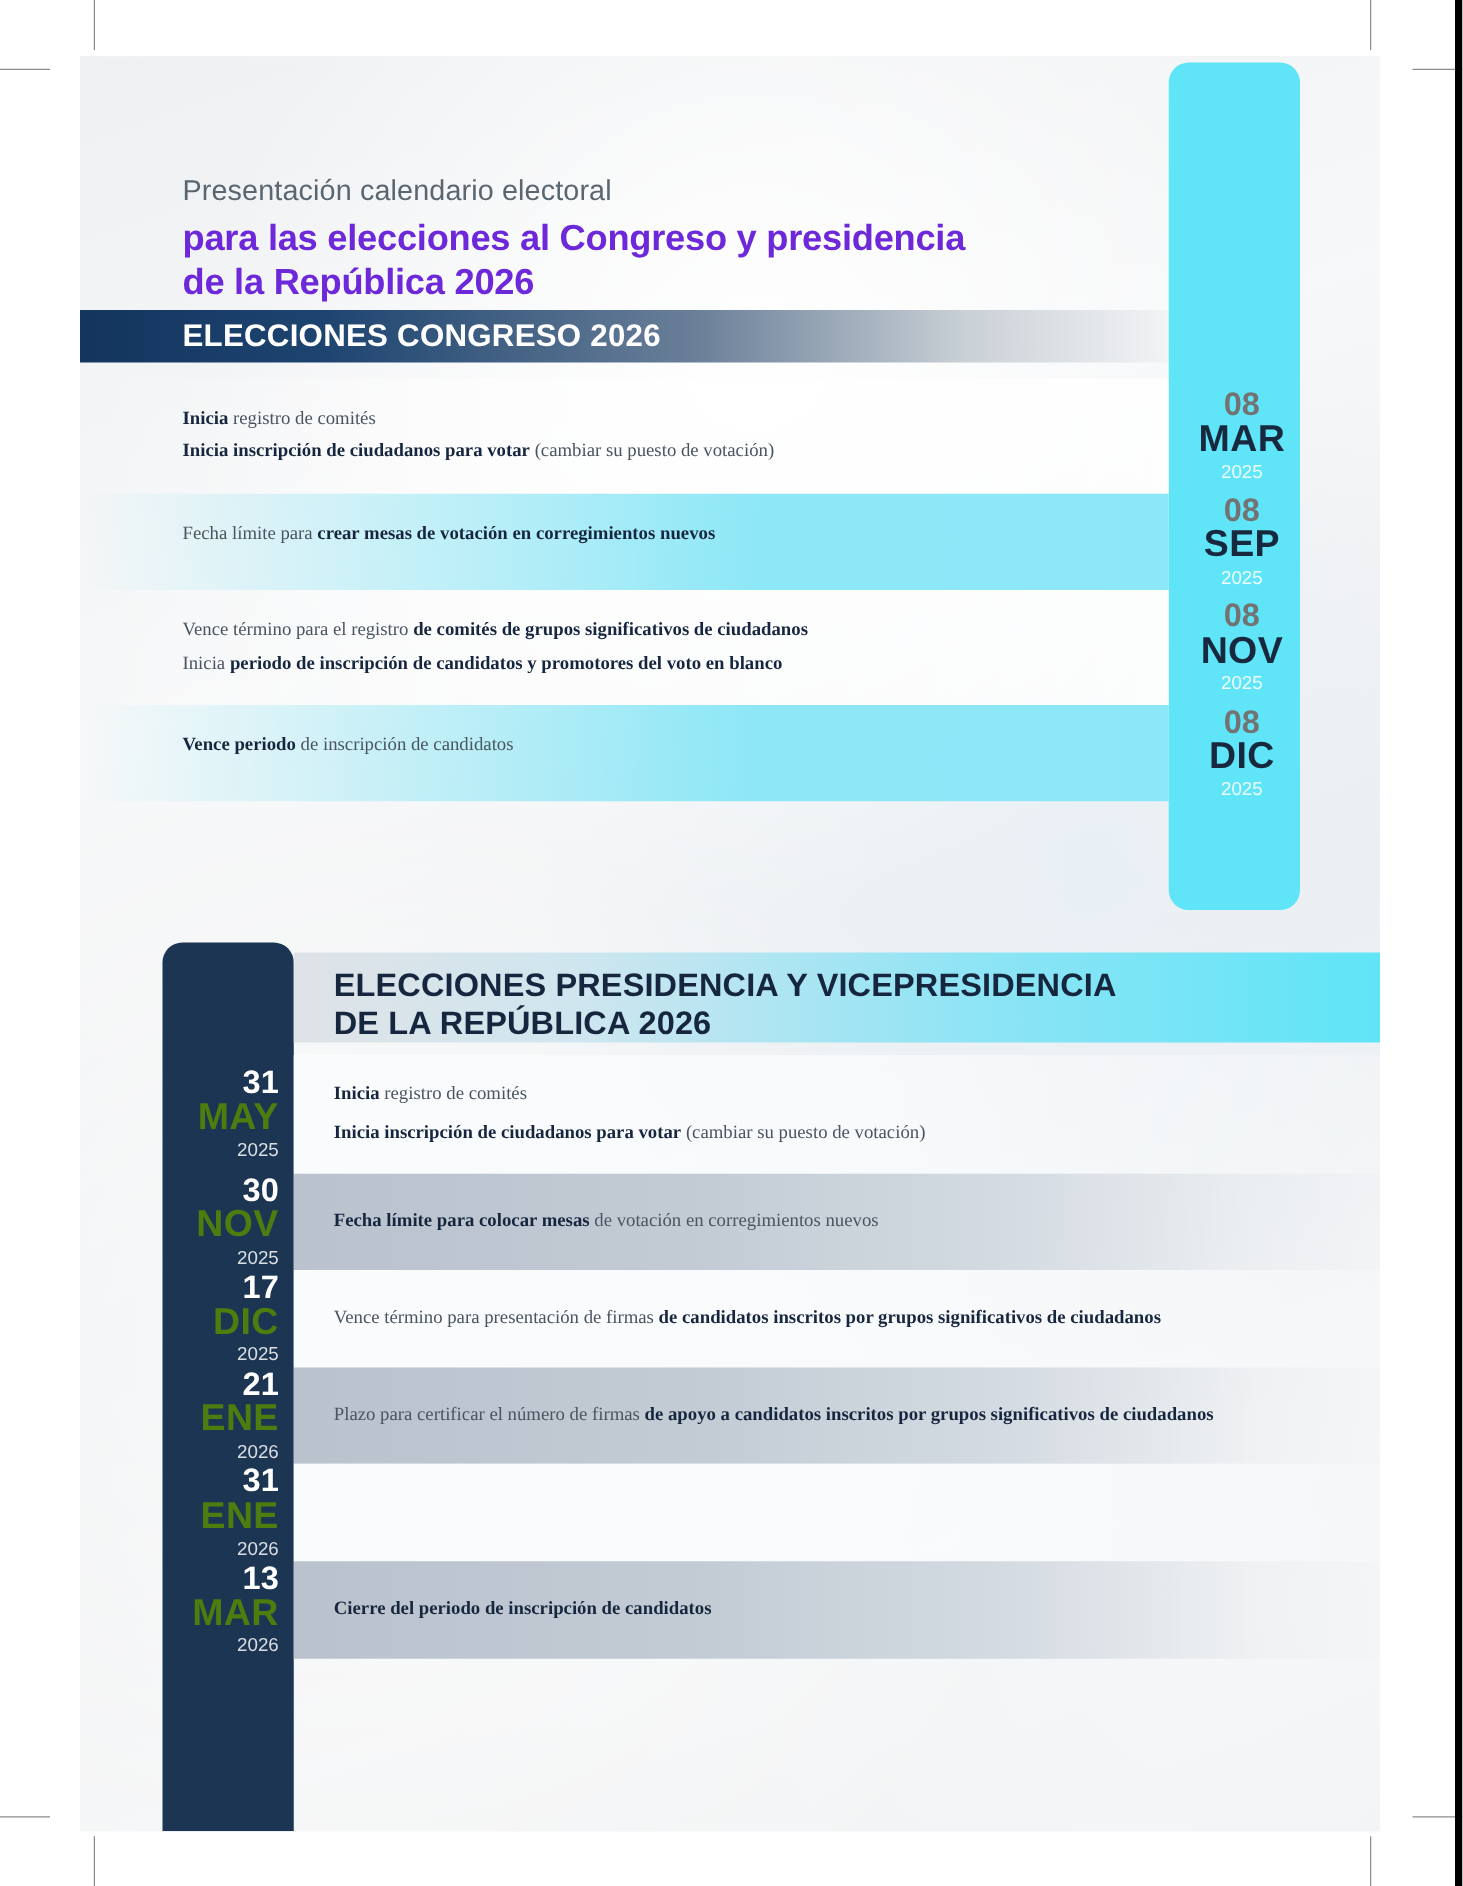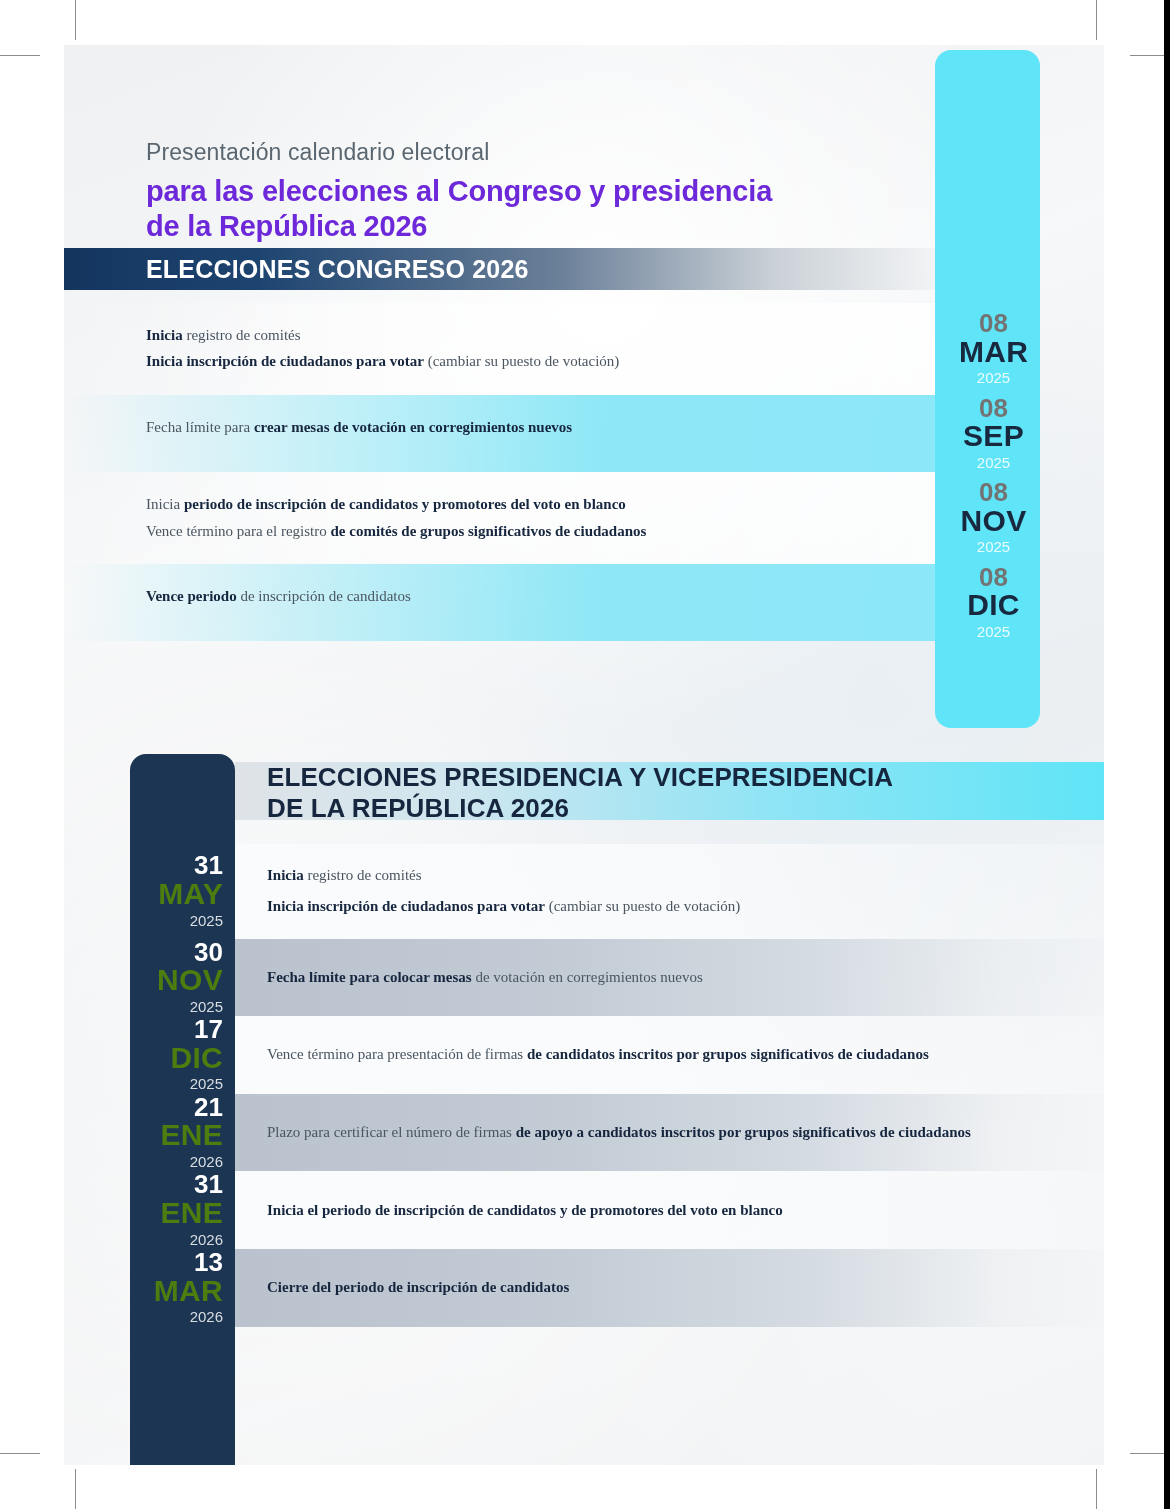--- a/index.html
+++ b/index.html
@@ -144,23 +144,23 @@
     position: absolute;
     left: 66px; top: 0;
     width: 105px; height: 711px;
     background: #1c3553;
     border-radius: 16px 16px 0 0;
   }
 
   .section-band-pres {
     position: absolute;
     left: 171px; top: 8px;
-    width: 869px; height: 58px;
+    width: 869px; height: 72px;
     background: linear-gradient(90deg, #dfe3e7 0%, #cfe6ef 26%, #8fe4f5 62%, #5fe5f7 100%);
-    display: flex; align-items: flex-start;
+    display: flex; align-items: flex-end;
   }
   .section-band-pres .band-text {
     color: #16263e;
     font-size: 26px;
     font-weight: bold;
     line-height: 1.18;
     letter-spacing: .1px;
     padding-left: 32px;
   }
 
@@ -248,22 +248,22 @@
           </div>
           <div class="datecell dc">
             <div class="d-day">08</div>
             <div class="d-month">SEP</div>
             <div class="d-year">2025</div>
           </div>
         </div>
         <div class="row">
           <div class="band-plain"></div>
           <div class="copy">
+            <div class="line">Vence término para el registro <b>de comités de grupos significativos de ciudadanos</b></div>
             <div class="line">Inicia <b>periodo de inscripción de candidatos y promotores del voto en blanco</b></div>
-            <div class="line">Vence término para el registro <b>de comités de grupos significativos de ciudadanos</b></div>
           </div>
           <div class="datecell dc">
             <div class="d-day">08</div>
             <div class="d-month">NOV</div>
             <div class="d-year">2025</div>
           </div>
         </div>
         <div class="row">
           <div class="band-cyan"></div>
           <div class="copy">
@@ -333,23 +333,20 @@
               <div class="line">Plazo para certificar el número de firmas <b>de apoyo a candidatos inscritos por grupos significativos de ciudadanos</b></div>
             </div>
           </div>
           <div class="prow">
             <div class="pband-light"></div>
             <div class="datecell dn">
               <div class="d-day">31</div>
               <div class="d-month">ENE</div>
               <div class="d-year">2026</div>
             </div>
-            <div class="copy">
-              <div class="line allbold">Inicia el periodo de inscripción de candidatos y de promotores del voto en blanco</div>
-            </div>
           </div>
           <div class="prow">
             <div class="pband-gray"></div>
             <div class="datecell dn">
               <div class="d-day">13</div>
               <div class="d-month">MAR</div>
               <div class="d-year">2026</div>
             </div>
             <div class="copy">
               <div class="line allbold">Cierre del periodo de inscripción de candidatos</div>

